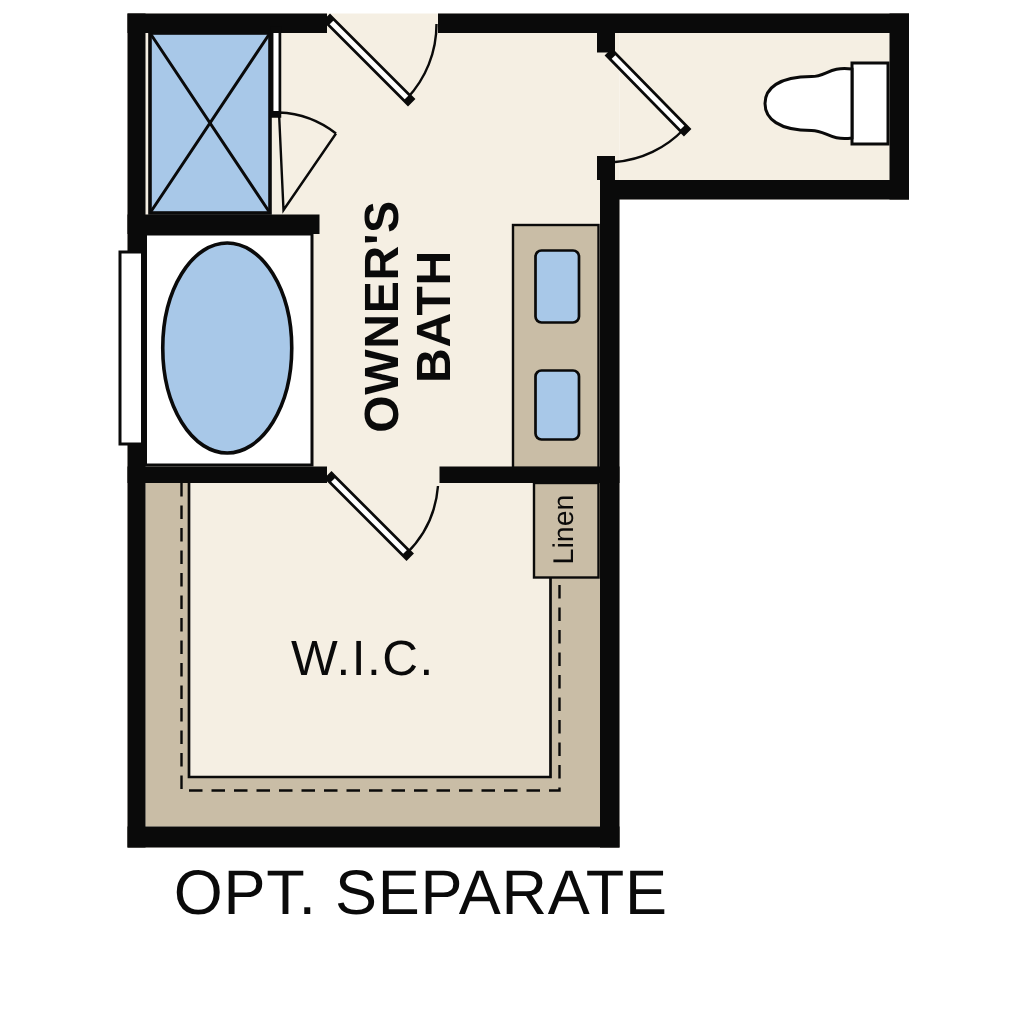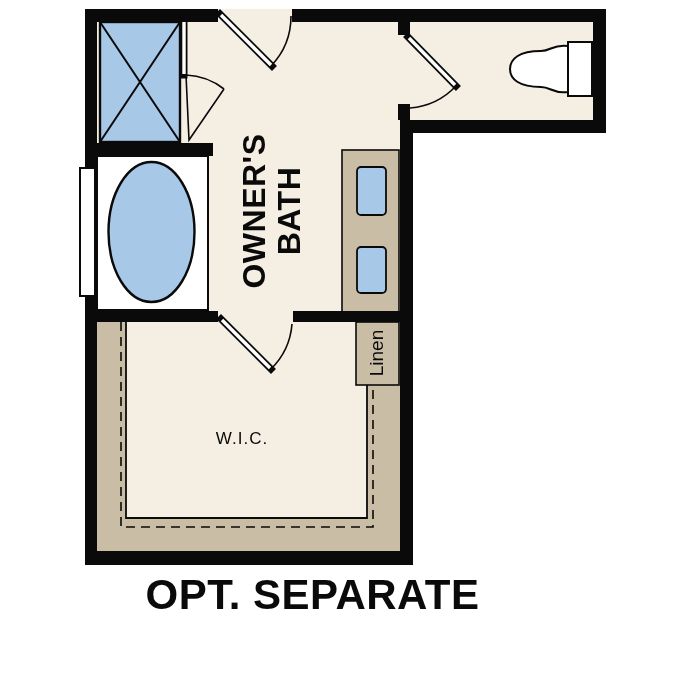--- a/index.html
+++ b/index.html
@@ -31,33 +31,32 @@
   .label{position:absolute;color:var(--wall,#000);white-space:nowrap;}
   .owners-bath{
     left:272px;top:211px;
     transform:translate(-50%,-50%) rotate(-90deg);
     font-weight:bold;font-size:32px;line-height:35px;
     text-align:center;letter-spacing:0.5px;
   }
   .wic-label{
     left:242px;top:439px;
     transform:translate(-50%,-50%);
-    font-size:17px;letter-spacing:1px;
+    font-size:33px;letter-spacing:1px;
   }
   .linen-label{
     left:377px;top:353px;
     transform:translate(-50%,-50%) rotate(-90deg);
     font-size:19px;
   }
   .caption{
     position:absolute;left:0;top:572px;width:561px;
-    text-align:center;font-weight:bold;
+    text-align:center;font-weight:normal;
     font-size:42px;line-height:46px;color:var(--wall,#000);
     letter-spacing:0.5px;
-    padding-left:32px;
   }
 </style>
 </head>
 <body>
 
 <div class="stage">
 
   <svg class="plan-svg" viewBox="0 0 687 687" aria-hidden="true">
 
     <g>

